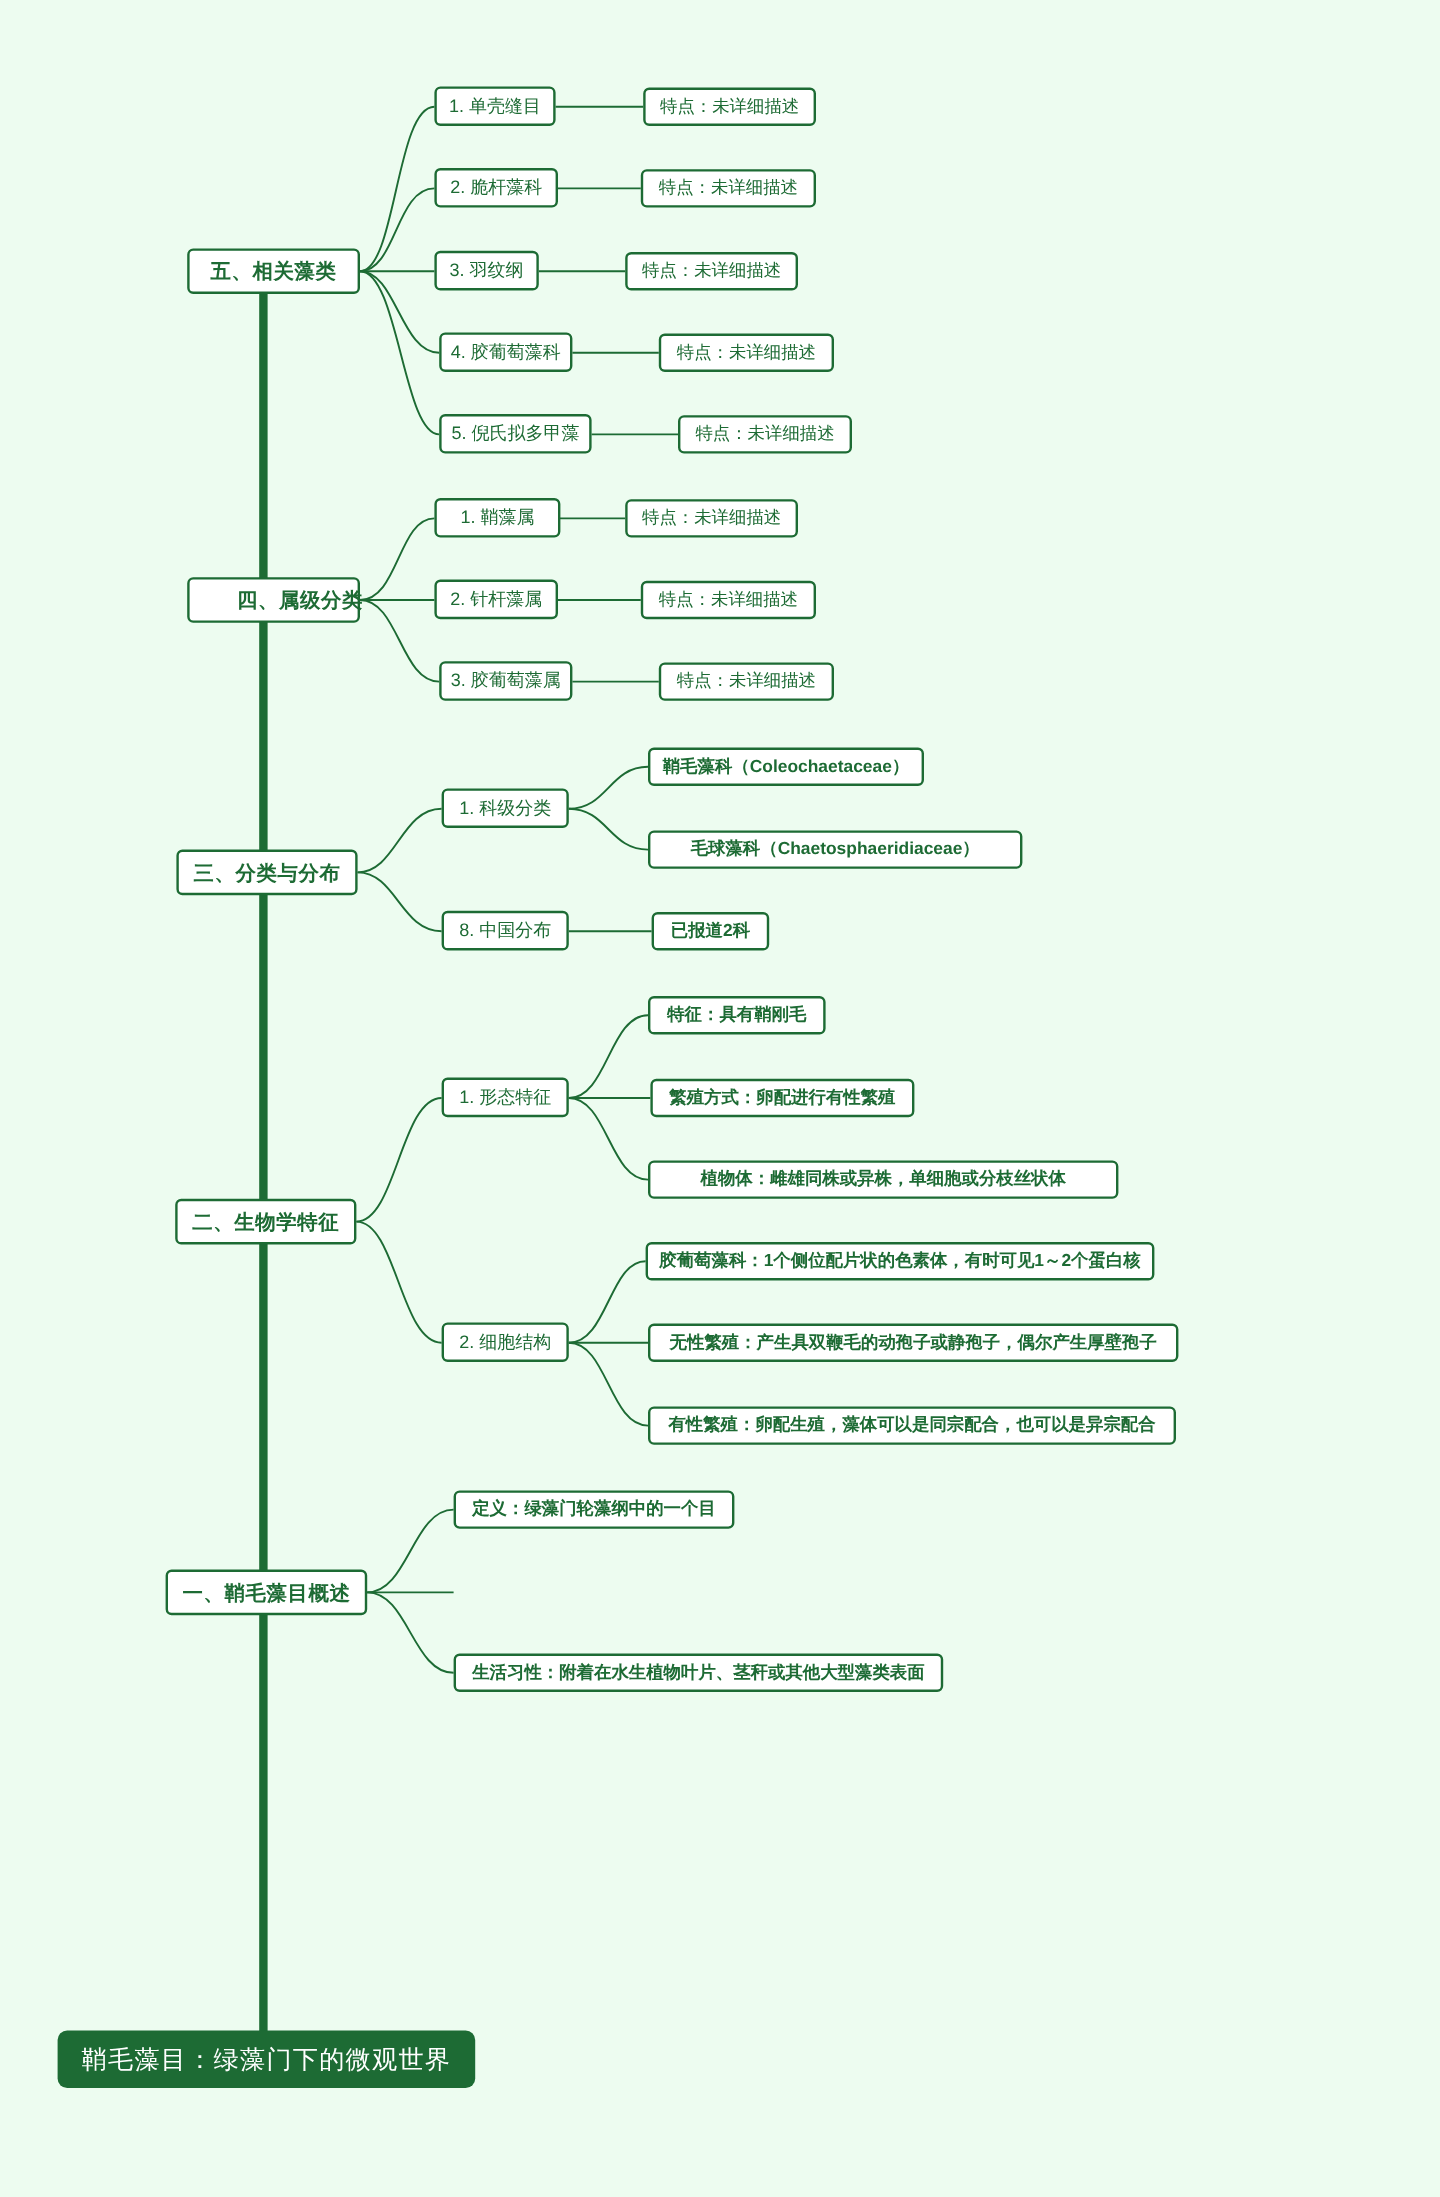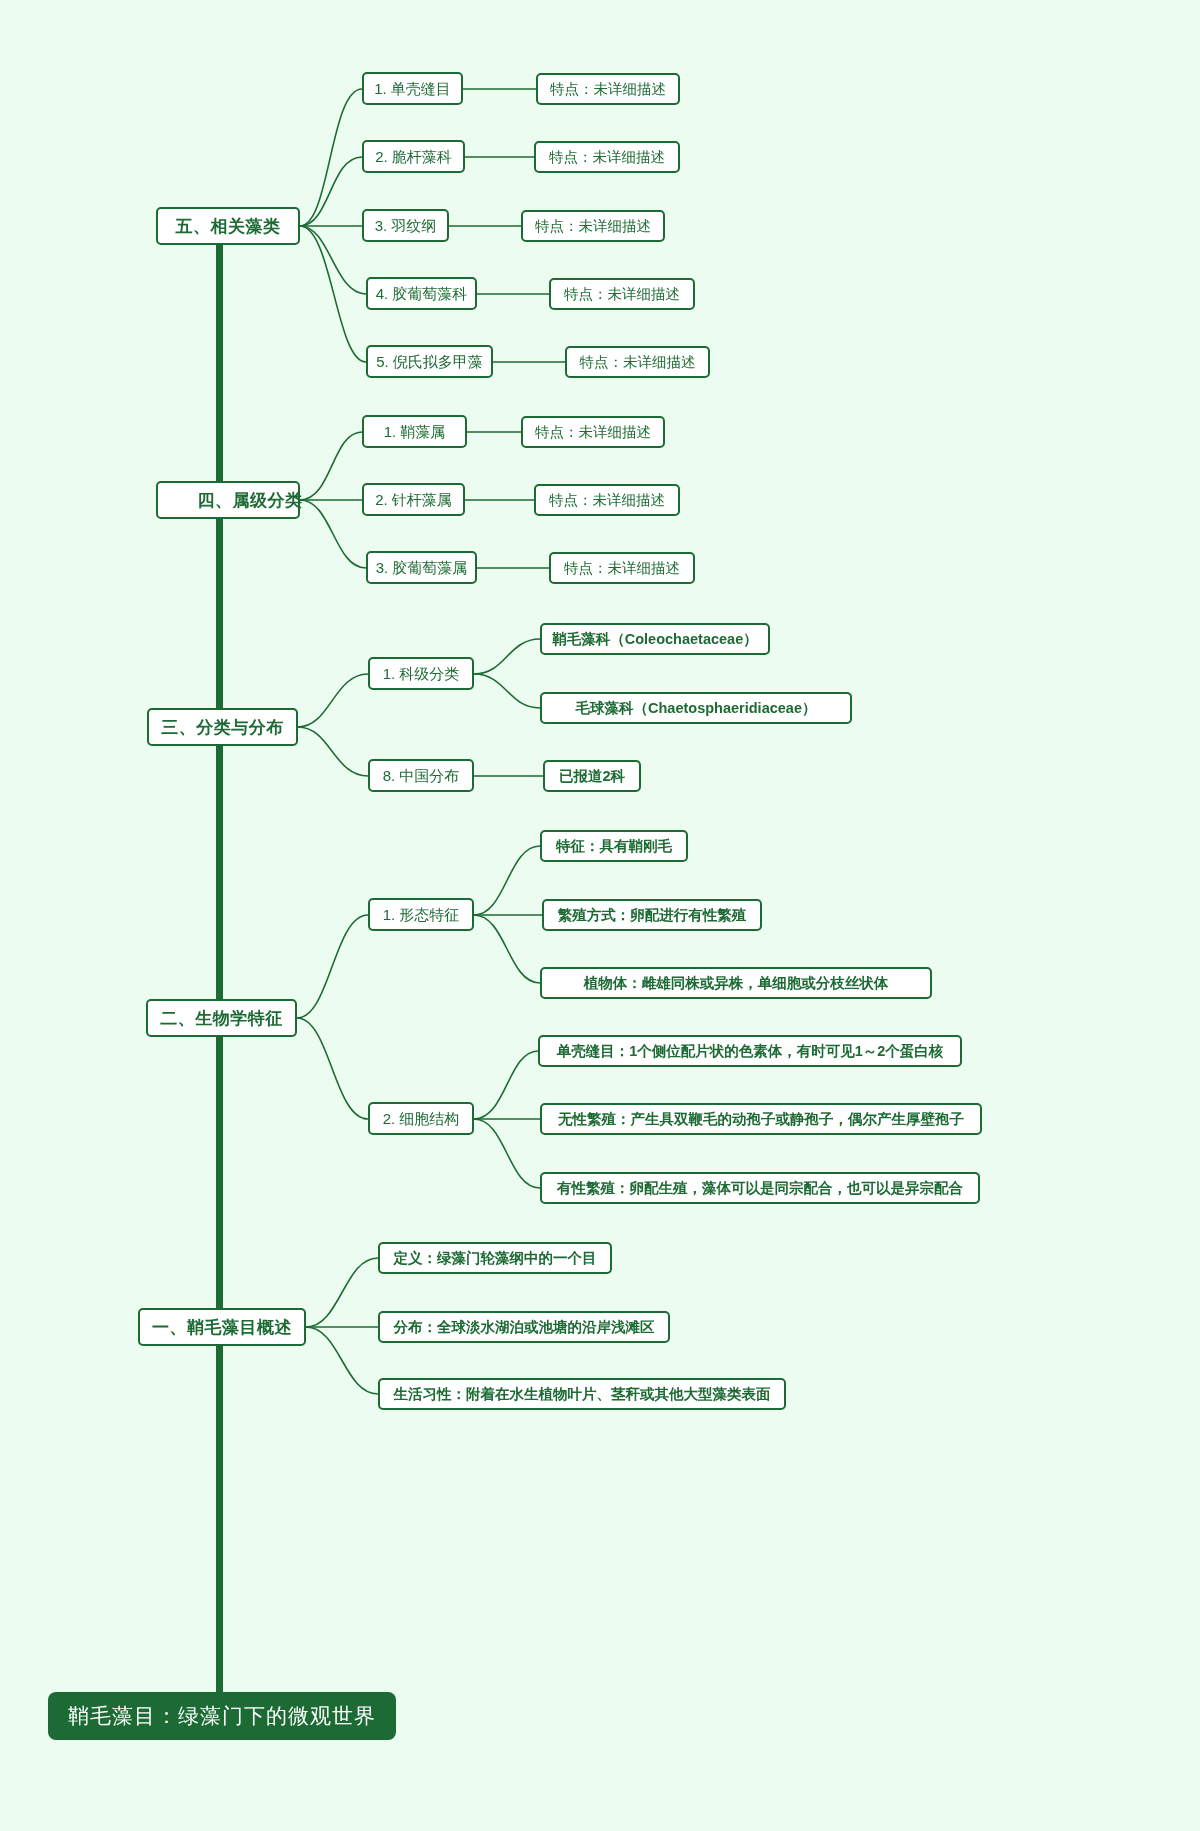--- a/index.html
+++ b/index.html
@@ -181,25 +181,24 @@
   <div class="node lvl3 bold" style="left:543px; top:760px; width:98px;">已报道2科</div>
 
   <div class="node lvl1" style="left:146px; top:999px; width:151px;">二、生物学特征</div>
 
   <div class="node lvl2" style="left:368px; top:898px; width:106px;">1. 形态特征</div>
   <div class="node lvl3 bold" style="left:540px; top:830px; width:148px;">特征：具有鞘刚毛</div>
   <div class="node lvl3 bold" style="left:542px; top:899px; width:220px;">繁殖方式：卵配进行有性繁殖</div>
   <div class="node lvl3 bold" style="left:540px; top:967px; width:392px;">植物体：雌雄同株或异株，单细胞或分枝丝状体</div>
 
   <div class="node lvl2" style="left:368px; top:1102px; width:106px;">2. 细胞结构</div>
-  <div class="node lvl3 bold" style="left:538px; top:1035px; width:424px;">单壳缝目：1个侧位配片状的色素体，有时可见1～2个蛋白核</div>
+  <div class="node lvl3 bold" style="left:538px; top:1035px; width:424px;">胶葡萄藻科：1个侧位配片状的色素体，有时可见1～2个蛋白核</div>
   <div class="node lvl3 bold" style="left:540px; top:1103px; width:442px;">无性繁殖：产生具双鞭毛的动孢子或静孢子，偶尔产生厚壁孢子</div>
   <div class="node lvl3 bold" style="left:540px; top:1172px; width:440px;">有性繁殖：卵配生殖，藻体可以是同宗配合，也可以是异宗配合</div>
 
   <div class="node lvl1" style="left:138px; top:1308px; width:168px;">一、鞘毛藻目概述</div>
 
   <div class="node lvl3 bold" style="left:378px; top:1242px; width:234px;">定义：绿藻门轮藻纲中的一个目</div>
-  <div class="node lvl3 bold" style="left:378px; top:1311px; width:292px;">分布：全球淡水湖泊或池塘的沿岸浅滩区</div>
   <div class="node lvl3 bold" style="left:378px; top:1378px; width:408px;">生活习性：附着在水生植物叶片、茎秆或其他大型藻类表面</div>
 
   <div class="root-title">鞘毛藻目：绿藻门下的微观世界</div>
 
 </div>
 
 </body></html>

